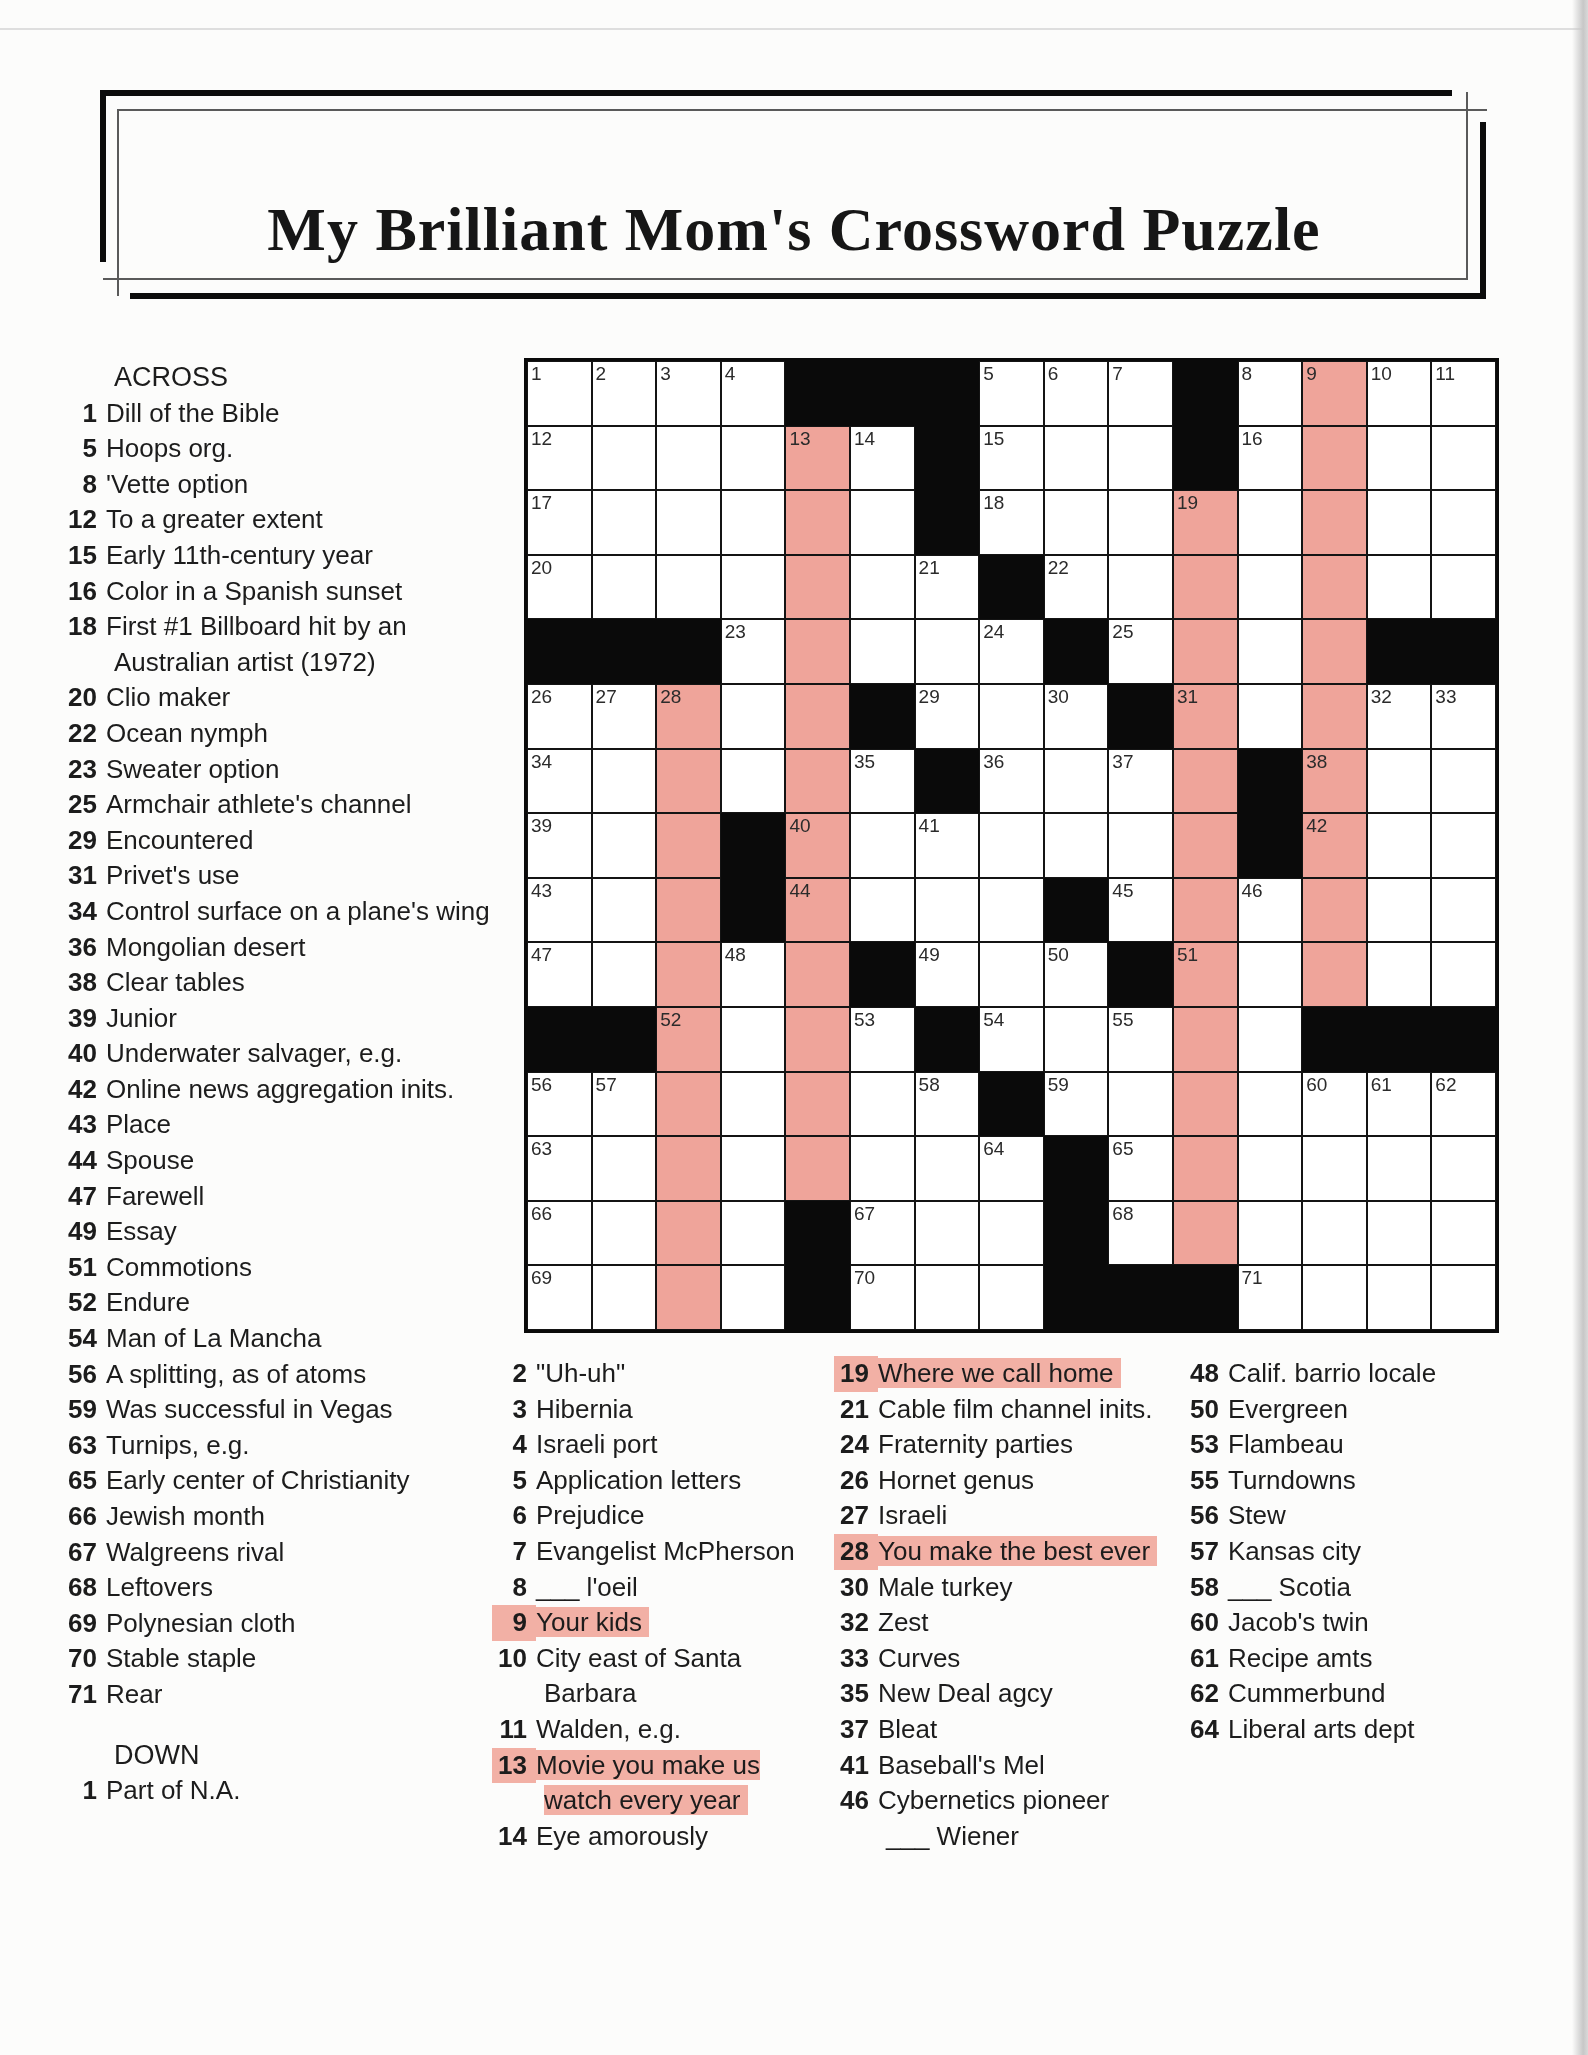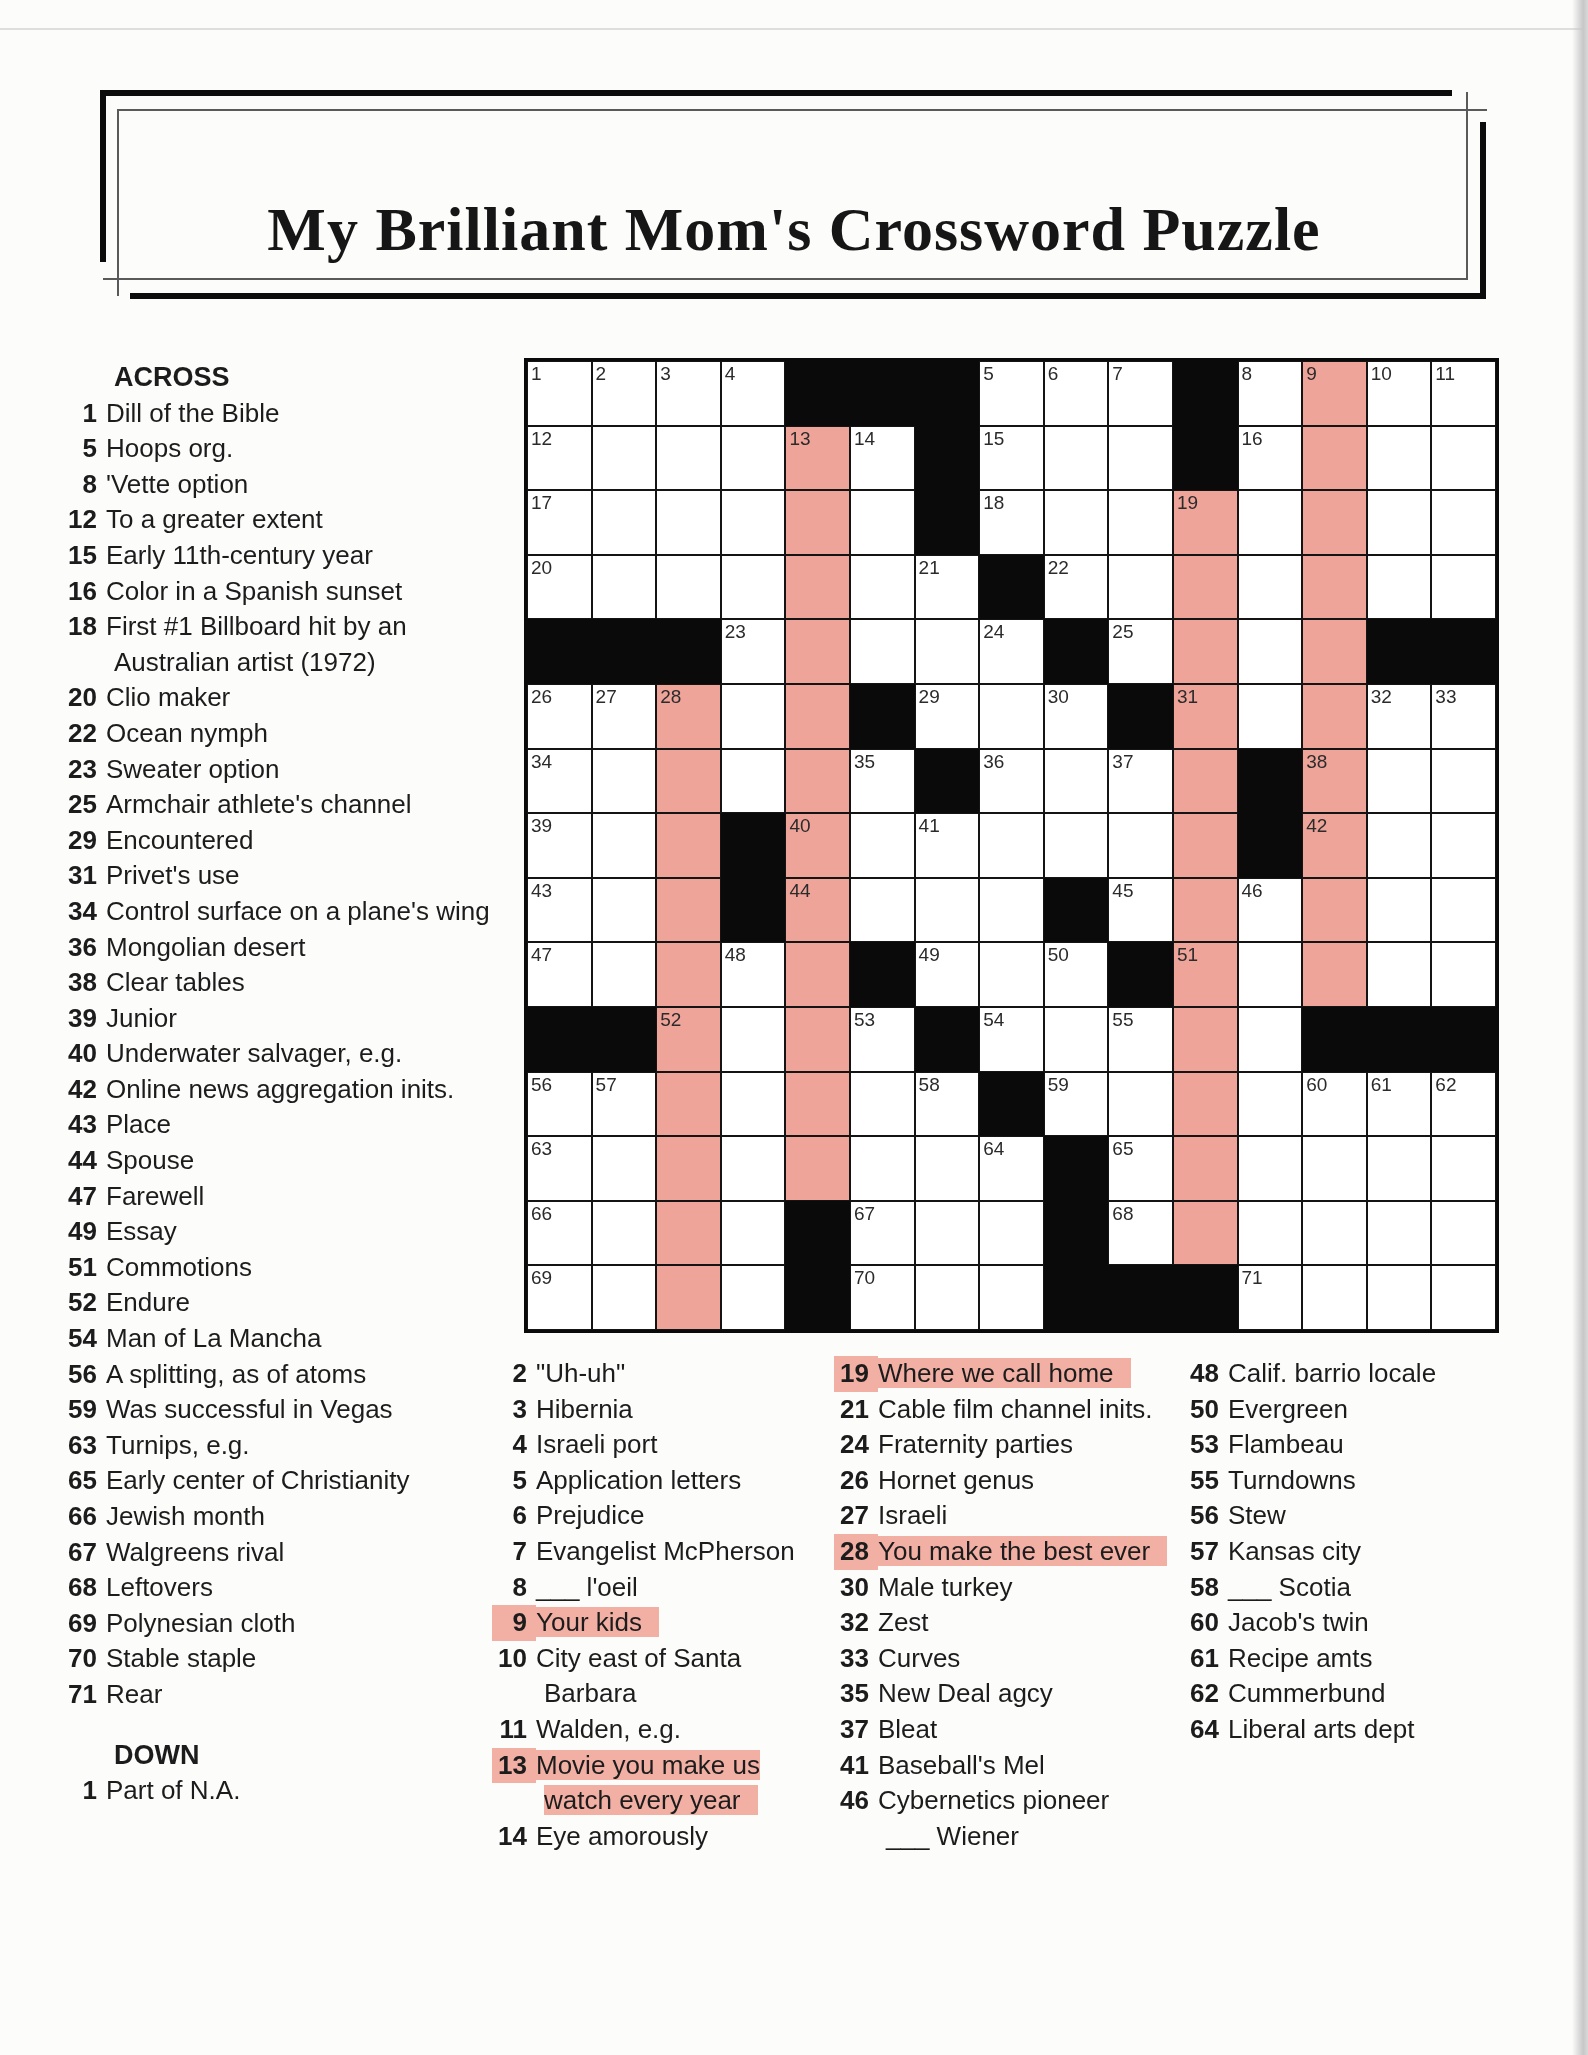--- a/index.html
+++ b/index.html
@@ -35,24 +35,24 @@
     font-size:19px;line-height:22px;color:#2b2b2b;
   }
   
   .cluecol{position:absolute;font-size:26px;line-height:35.6px;}
   .clue{padding-left:52px;text-indent:-52px;}
   .cnum{
     display:inline-block;width:44px;padding-right:9px;box-sizing:border-box;
     text-align:right;font-weight:700;text-indent:0;
   }
   .ctext{white-space:pre-line;}
-  .heading{font-weight:700;margin-left:52px;font-size:27px;}
+  .heading{font-weight:400;margin-left:52px;font-size:27px;}
   .heading.down-h{margin-top:25px;}
   .clue.hl .cnum,.clue.hl .ctext{background:#f2b0a5;}
-  .clue.hl .ctext{padding-right:17px;}
+  .clue.hl .ctext{padding-right:7px;}
 </style>
 </head>
 <body>
 
 <div class="scanline-top"></div>
 <div class="edge-right"></div>
 
 <div class="fl" style="left:100px;top:90px;width:1352px;height:6px;"></div>
 <div class="fl" style="left:100px;top:90px;width:6px;height:172px;"></div>
 <div class="fl" style="left:1480px;top:122px;width:6px;height:177px;"></div>

